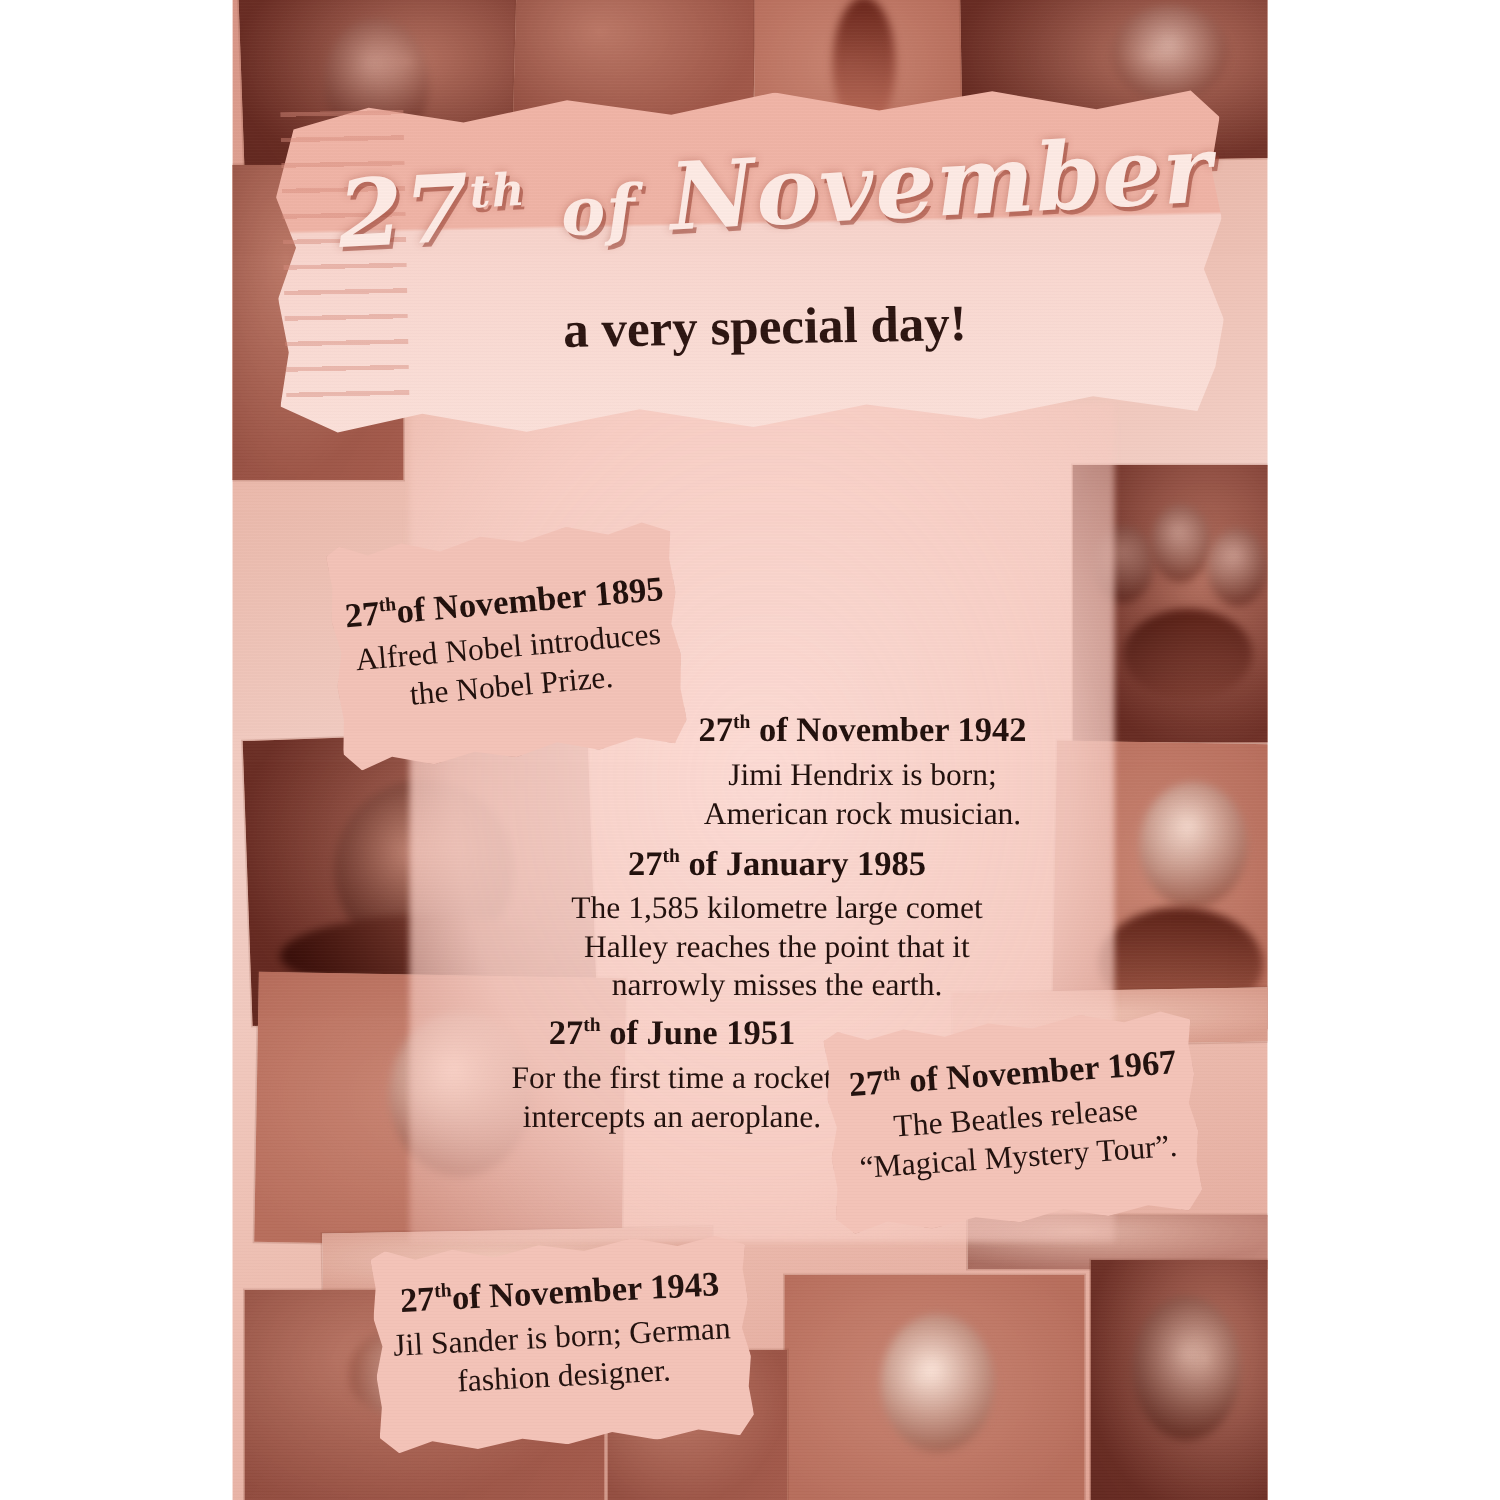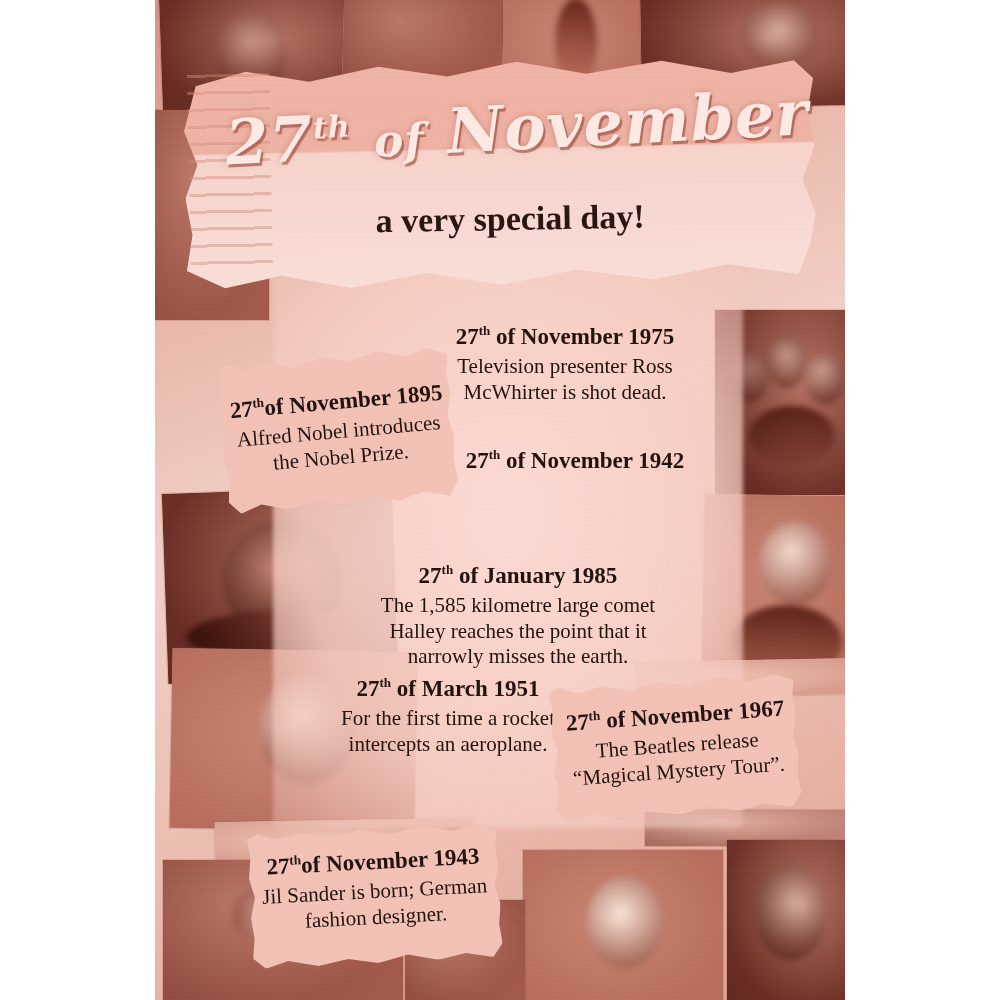--- a/index.html
+++ b/index.html
@@ -238,55 +238,49 @@
   <div id="banner"></div>
   <div id="banner-ticket-stub"></div>
 
   <div id="title">
     <span>27</span><span class="sup">th</span>
     <span class="small">of</span>
     <span>November</span>
   </div>
   <div id="subtitle">a very special day!</div>
 
-  <div class="fact" id="fact-1975" style="left:265px; top:323px; width:290px;">
-    <span class="date">
-      <span>27</span><span class="sup">th</span>
-      <span>of November 1975</span>
-    </span>
-    <span class="body">Television presenter Ross McWhirter is shot dead.</span>
-  </div>
 
   <div class="fact-note torn-edge" style="left:68px; top:355px; width:230px; height:150px; transform:rotate(-5deg);"></div>
   <div class="fact" id="note-1895" style="left:76px; top:388px; width:215px;">
     <span class="date">
       <span>27</span><span class="sup">th</span><span>of November 1895</span>
     </span>
     <span class="body">Alfred Nobel introduces the Nobel Prize.</span>
   </div>
 
-  <div class="fact" id="fact-1942" style="left:290px; top:447px; width:260px;">
+  <div class="fact" id="fact-1942" style="left:290px; top:473px; width:260px;">
     <span class="date">
       <span>27</span><span class="sup">th</span>
       <span>of November 1942</span>
     </span>
+    <span class="body">Jimi Hendrix is born; American rock musician.</span>
   </div>
 
   <div class="fact" id="fact-1985" style="left:198px; top:562px; width:330px;">
     <span class="date">
       <span>27</span><span class="sup">th</span>
       <span>of January 1985</span>
     </span>
     <span class="body">The 1,585 kilometre large comet Halley reaches the point that it narrowly misses the earth.</span>
   </div>
 
   <div class="fact" id="fact-1951" style="left:148px; top:675px; width:290px;">
     <span class="date">
       <span>27</span><span class="sup">th</span>
-      <span>of March 1951</span>
+      <span>of June 1951</span>
     </span>
     <span class="body">For the first time a rocket intercepts an aeroplane.</span>
   </div>
 
   <div class="fact-note torn-edge" style="left:398px; top:680px; width:245px; height:135px; transform:rotate(-4deg);"></div>
   <div class="fact" id="note-1967" style="left:408px; top:702px; width:228px;">
     <span class="date">
       <span>27</span><span class="sup">th</span>
       <span>of November 1967</span>
     </span>

